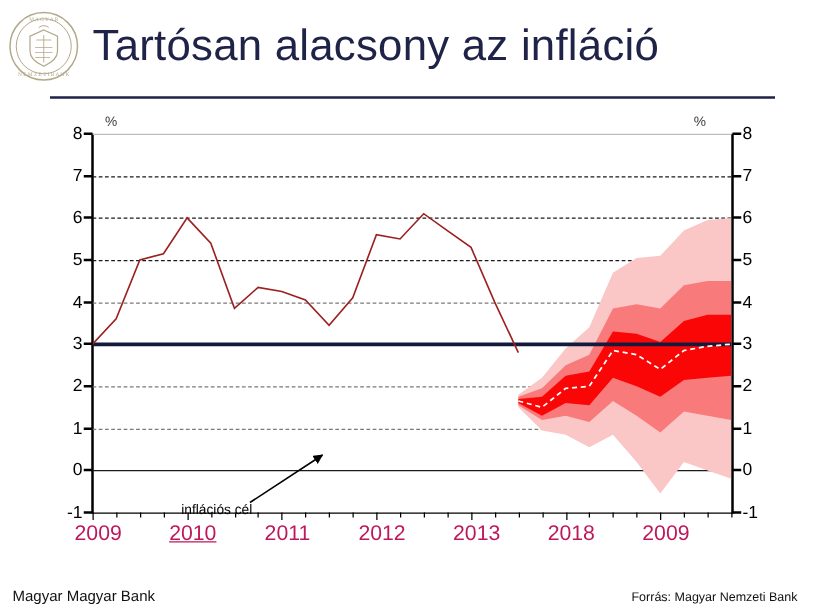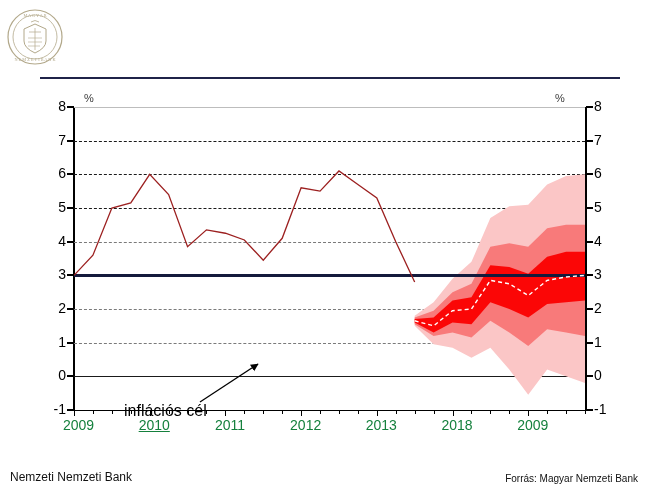--- a/index.html
+++ b/index.html
@@ -108,30 +108,30 @@
 
   .xtick {
     position: absolute;
     top: 326px;
     width: 1px; height: 6px;
     background: #000;
   }
   .xlabel {
     position: absolute;
     top: 333px;
-    font-size: 14px;
-    color: #15803d;
+    font-size: 17px;
+    color: #be185d;
     transform: translateX(-50%);
     white-space: nowrap;
   }
 
   #annotation-label {
     position: absolute;
-    left: 124px; top: 318px;
-    font-size: 16px;
+    left: 145px; top: 318px;
+    font-size: 11px;
     color: #000;
     white-space: nowrap;
     text-align: right;
   }
   #annotation-arrow {
     position: absolute;
     left: 198px; top: 274px;
     width: 70px; height: 48px;
   }
 
@@ -162,20 +162,21 @@
         <text x="29" y="9" text-anchor="middle">M A G Y A R</text>
         <text x="29" y="53" text-anchor="middle">N E M Z E T I  B A N K</text>
       </g>
       <path d="M29 16 L40 21 L40 33 Q40 40 29 45 Q18 40 18 33 L18 21 Z" fill="none" stroke="#b2a88a" stroke-width="1"></path>
       <path d="M23 24 h12 M29 20 v22" stroke="#b2a88a" stroke-width="0.7" fill="none"></path>
       <path d="M22 30 h14 M22 34 h14 M22 38 h12" stroke="#b2a88a" stroke-width="0.6"></path>
       <path d="M25 14 q4 -3 8 0" fill="none" stroke="#b2a88a" stroke-width="0.8"></path>
     </svg>
   </div>
 
+  <div id="page-title">Tartósan alacsony az infláció</div>
   <div id="title-rule"></div>
 </div>
 
 <div id="chart">
 
   <div class="pct-label" id="pct-left">%</div>
   <div class="pct-label" id="pct-right">%</div>
 
   <div class="axis-line" id="axis-left"></div>
   <div class="axis-line" id="axis-right"></div>
@@ -293,14 +294,14 @@
       <marker id="arrowhead" markerWidth="7" markerHeight="7" refX="5.5" refY="3" orient="auto">
         <path d="M0,0 L6,3 L0,6 z" fill="#000"></path>
       </marker>
     </defs>
     <line x1="2" y1="44" x2="60" y2="6" stroke="#000" stroke-width="1.3" marker-end="url(#arrowhead)"></line>
   </svg>
 
   <div id="annotation-label">inflációs cél</div>
 </div>
 
-<div id="footer-left">Nemzeti Nemzeti Bank</div>
+<div id="footer-left">Magyar Magyar Bank</div>
 <div id="footer-right">Forrás: Magyar Nemzeti Bank</div>
 
 </body></html>

